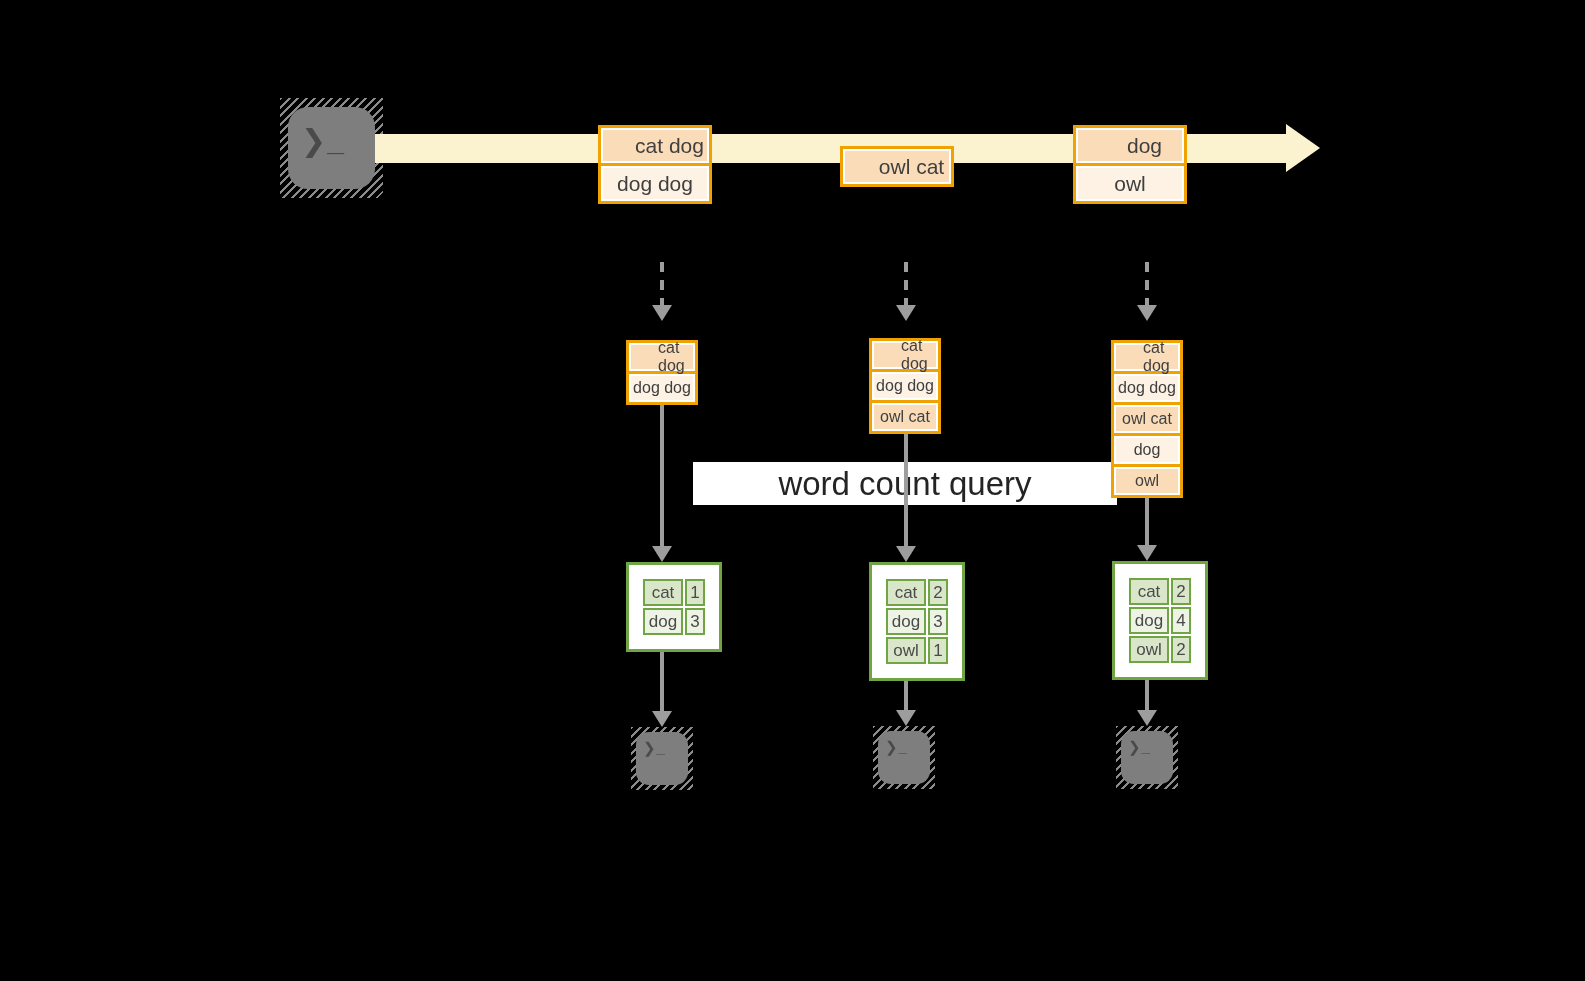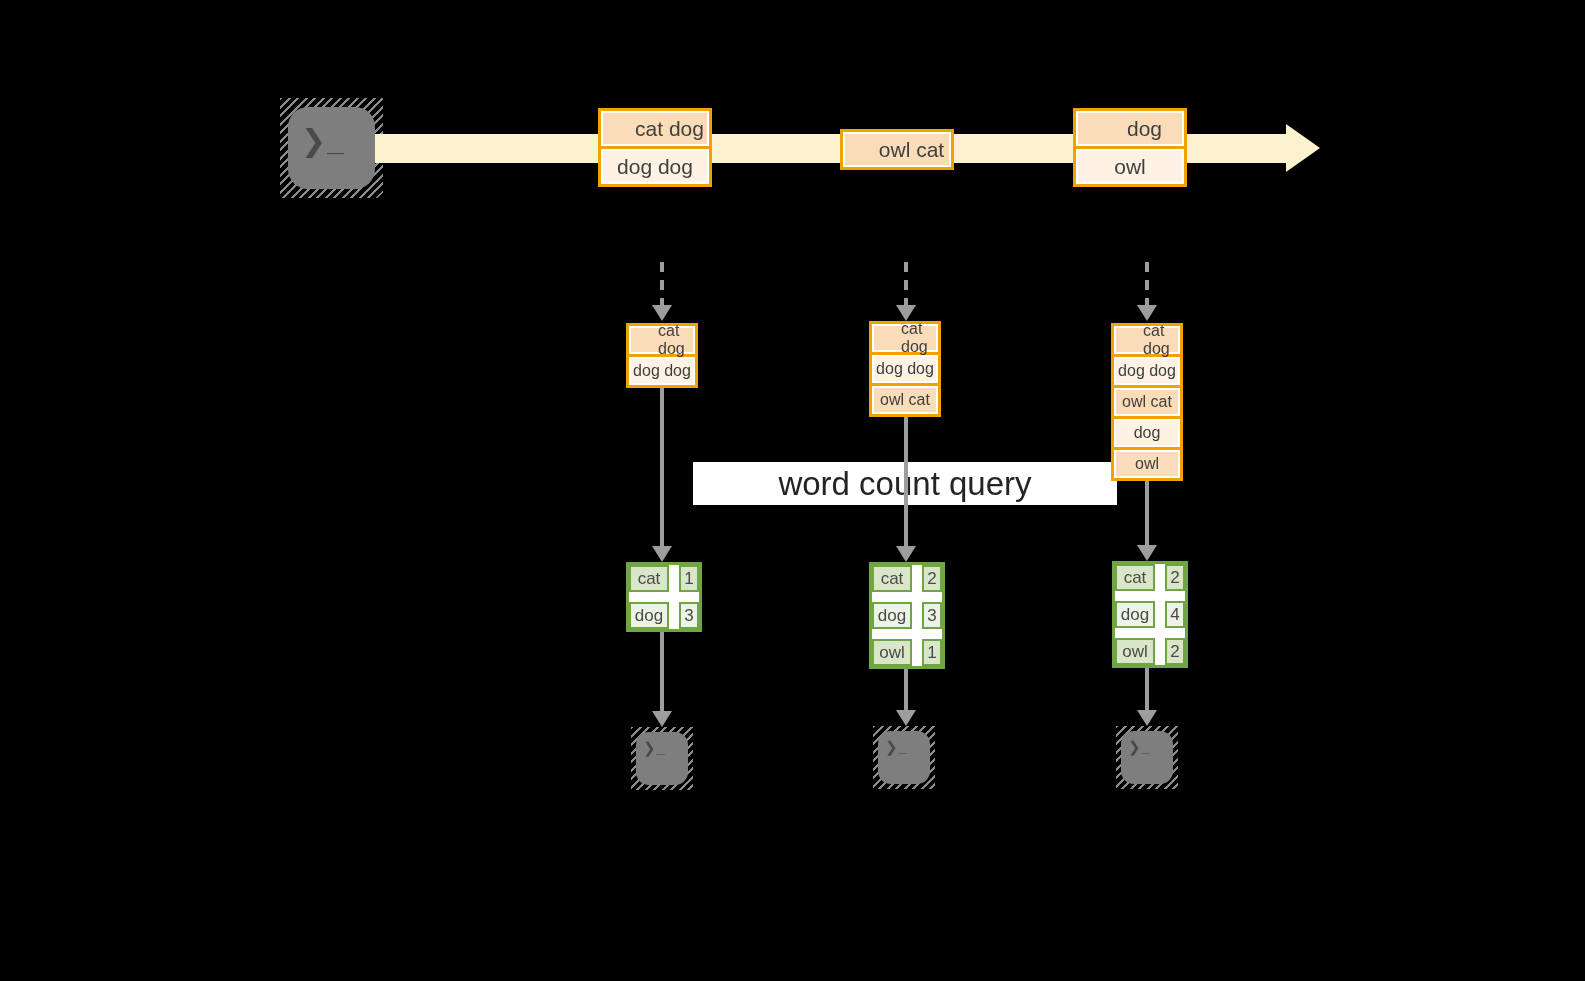--- a/index.html
+++ b/index.html
@@ -41,21 +41,21 @@
   
   .band{position:absolute;left:375px;top:134px;width:912px;height:29px;background:var(--stream-band);}
   .band-head{position:absolute;left:1286px;top:124px;width:0;height:0;
     border-top:24px solid transparent;border-bottom:24px solid transparent;
     border-left:34px solid var(--stream-band);}
   
   .obox{position:absolute;z-index:7;}
   .orow{box-sizing:border-box;border:3px solid var(--orange);
     box-shadow:inset 0 0 0 2px #fff;display:flex;align-items:center;justify-content:center;
     margin-top:-3px;}
-  .orow:first-child{margin-top:0;padding-left:29px;}
+  .orow:first-child{margin-top:17px;padding-left:29px;}
   .orow.dark{background:var(--peach-dark);}
   .orow.light{background:var(--peach-light);}
   .event .orow{width:114px;height:41px;font-size:21px;}
   .ev1{left:598px;top:108px;}
   .ev2{left:840px;top:129px;}
   .ev3{left:1073px;top:108px;}
   .buf .orow{width:72px;height:34px;font-size:16px;}
   .buf1{left:626px;top:323px;}
   .buf2{left:869px;top:321px;}
   .buf3{left:1111px;top:323px;}
@@ -76,22 +76,22 @@
   
   .ta1{left:660px;top:628px;height:84px;}  .th1{left:652px;top:711px;}
   .ta2{left:904px;top:657px;height:54px;}  .th2{left:896px;top:710px;}
   .ta3{left:1145px;top:657px;height:54px;} .th3{left:1137px;top:710px;}
   
   .query{position:absolute;left:693px;top:462px;width:424px;height:43px;background:#fff;
     z-index:5;display:flex;align-items:center;justify-content:center;
     font-size:33px;color:#242424;}
   
   .gtable{position:absolute;z-index:7;box-sizing:border-box;border:3px solid var(--green);
-    background:#fff;padding:0;display:grid;grid-template-columns:40px 20px;
-    grid-auto-rows:27px;gap:10px;}
+    background:#fff;padding:14px;display:grid;grid-template-columns:40px 20px;
+    grid-auto-rows:27px;gap:2px;}
   .gcell{box-sizing:border-box;border:2px solid var(--green);display:flex;align-items:center;
     justify-content:center;font-size:17px;color:#4a4a4a;}
   .gcell.dark{background:var(--green-dark);}
   .gcell.light{background:var(--green-light);}
   .tab1{left:626px;top:562px;}
   .tab2{left:869px;top:562px;}
   .tab3{left:1112px;top:561px;}
 </style>
 </head>
 <body>

